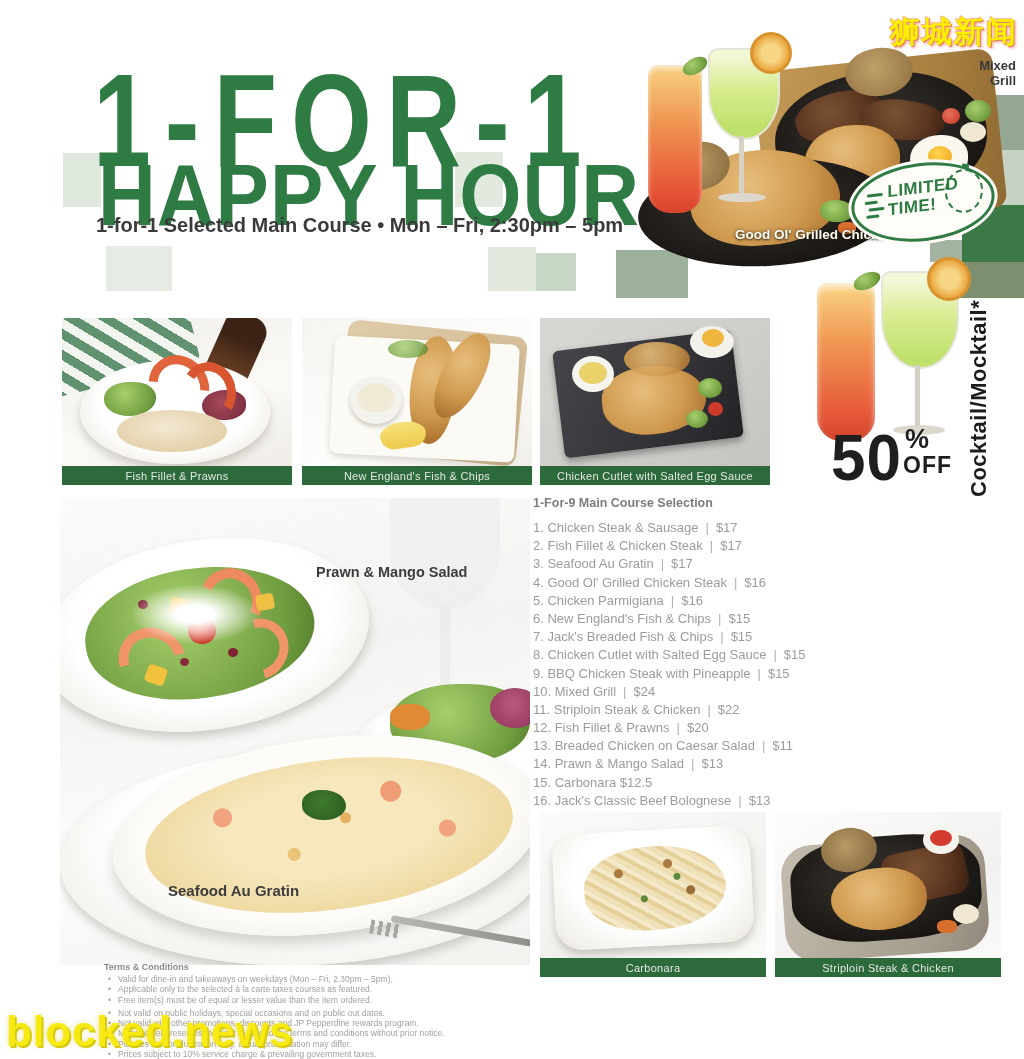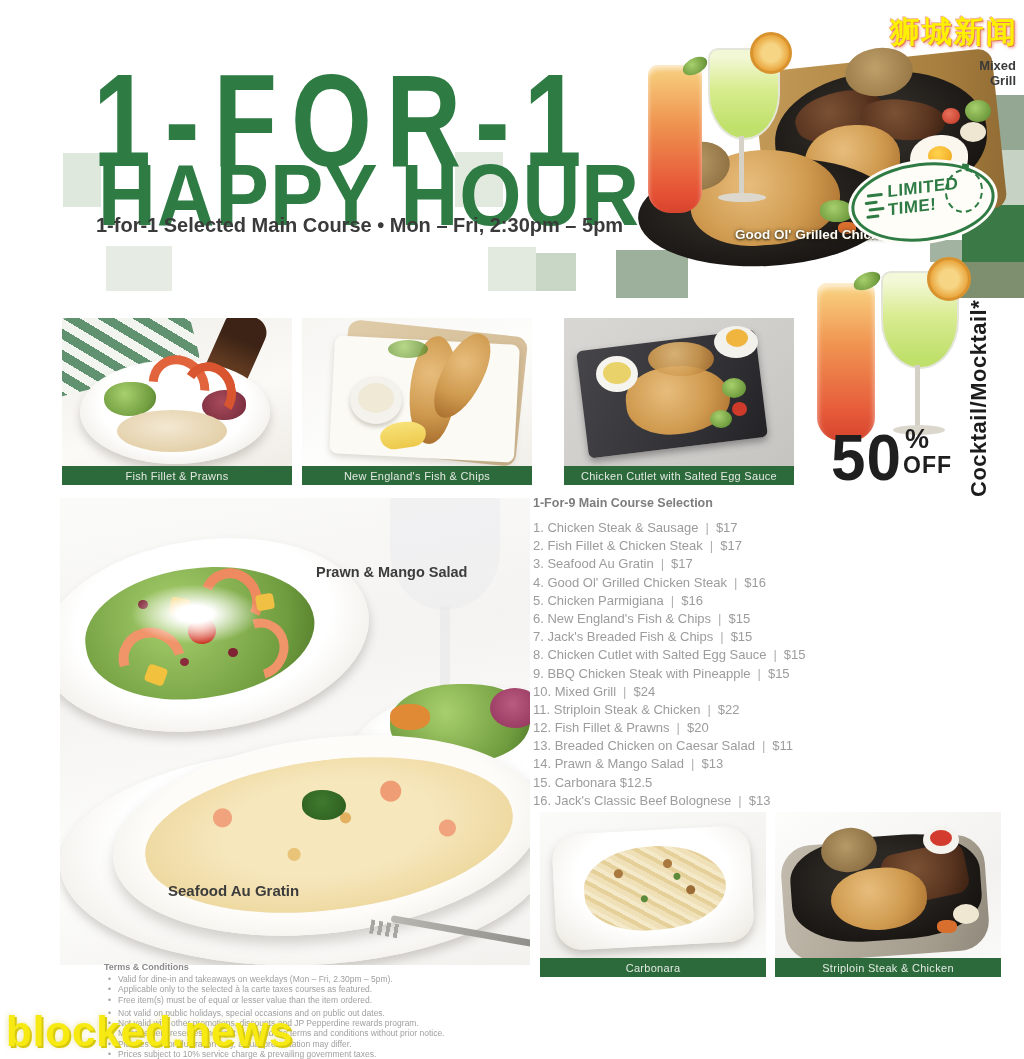--- a/index.html
+++ b/index.html
@@ -174,21 +174,21 @@
       <div class="shape blob-gold" style="left:108px;top:18px;width:46px;height:108px;border-radius:46% 54% 45% 55%;transform:rotate(8deg);"></div>
       <div class="shape blob-gold" style="left:140px;top:12px;width:40px;height:92px;border-radius:50% 45% 55% 48%;transform:rotate(26deg);"></div>
       <div class="shape" style="left:48px;top:58px;width:52px;height:48px;background:#f4f2ec;border-radius:50%;box-shadow:0 3px 4px rgba(110,100,80,.3);"></div>
       <div class="shape" style="left:56px;top:65px;width:36px;height:30px;background:#efe9d6;border-radius:50%;"></div>
       <div class="shape" style="left:78px;top:104px;width:46px;height:26px;background:linear-gradient(180deg,#f7e27a,#edc94a);border-radius:50% 50% 14px 14px;transform:rotate(-8deg);"></div>
       <div class="shape greens" style="left:86px;top:22px;width:40px;height:18px;border-radius:50%;opacity:.8;"></div>
     </div>
     <div class="cap">New England's Fish &amp; Chips</div>
   </div>
 
-  <div class="card" style="left:564px;top:318px;">
+  <div class="card" style="left:540px;top:318px;">
     <div class="photo" style="background:linear-gradient(140deg,#d9d7d4,#cfcdca 60%,#c6c4c1);">
       <div class="shape" style="left:18px;top:22px;width:180px;height:108px;background:linear-gradient(120deg,#46464a,#303034 70%,#232326);border-radius:6px;transform:rotate(-7deg);box-shadow:0 4px 7px rgba(60,60,60,.45);"></div>
       <div class="shape blob-gold" style="left:62px;top:48px;width:104px;height:68px;border-radius:45% 55% 50% 48%;transform:rotate(-6deg);"></div>
       <div class="shape blob-gold" style="left:84px;top:24px;width:66px;height:34px;border-radius:50%;opacity:.9;"></div>
       <div class="shape" style="left:32px;top:38px;width:42px;height:36px;background:#f6f4ef;border-radius:50%;"></div>
       <div class="shape" style="left:39px;top:44px;width:28px;height:22px;background:#e9d26a;border-radius:50%;"></div>
       <div class="shape greens" style="left:158px;top:60px;width:24px;height:20px;border-radius:50%;"></div>
       <div class="shape greens" style="left:146px;top:92px;width:22px;height:18px;border-radius:50%;"></div>
       <div class="shape" style="left:168px;top:84px;width:15px;height:14px;background:#cf3b2a;border-radius:50%;"></div>
       <div class="shape" style="left:150px;top:8px;width:44px;height:32px;background:#f3f1ec;border-radius:50%;"></div>

